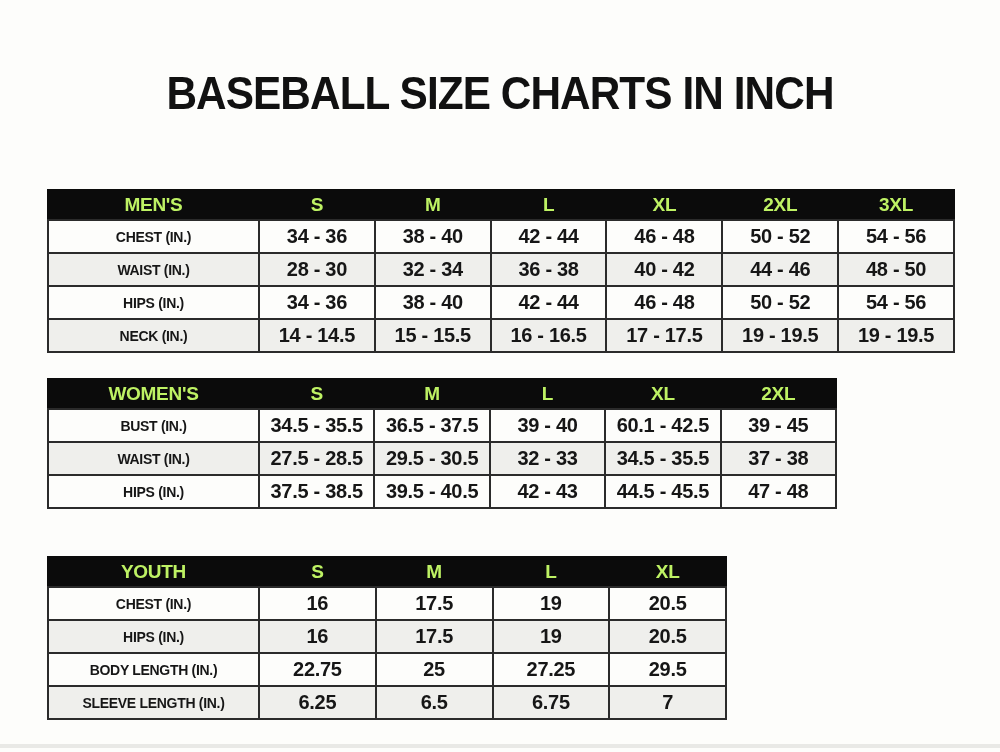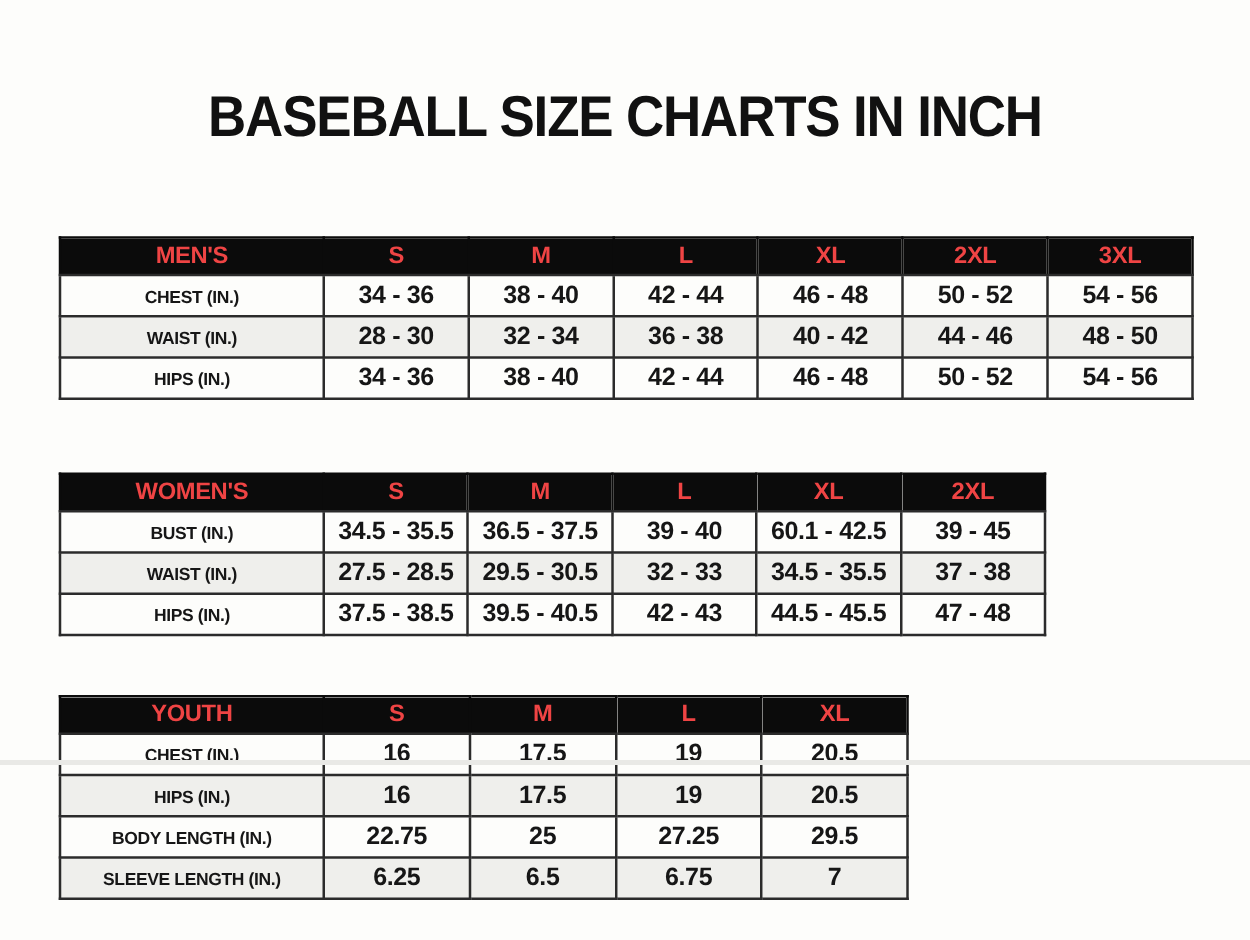--- a/index.html
+++ b/index.html
@@ -4,21 +4,21 @@
 <style>
   html, body { margin: 0; padding: 0; }
   body {
     width: 1000px; height: 752px;
     background: #fdfdfb;
     font-family: "Liberation Sans", sans-serif;
     overflow: hidden;
   }
   .page {
     position: relative;
-    width: 1000px; height: 612px;
+    width: 1000px; height: 748px;
     background: #fdfdfb;
   }
   .title {
     position: absolute;
     top: 66px; left: 0;
     width: 1000px;
     margin: 0;
     text-align: center;
     font-size: 46px;
     font-weight: bold;
@@ -42,21 +42,21 @@
     border: 2px solid #2b2b2b;
     padding: 0 2px;
     text-align: center;
     vertical-align: middle;
     letter-spacing: -0.3px;
     overflow: hidden;
     white-space: nowrap;
   }
   .size-table thead th {
     background: #0b0b0b;
-    color: #ef4444;
+    color: #bef264;
     font-size: 19px;
     font-weight: bold;
     height: 28px;
     border-color: #0b0b0b;
     border-bottom-color: #2b2b2b;
   }
   .size-table tbody th.row-label {
     font-size: 14px;
     font-weight: bold;
     color: #161616;
@@ -131,20 +131,29 @@
           </tr>
           <tr>
             <th class="row-label">HIPS (IN.)</th>
             <td class="value">34 - 36</td>
             <td class="value">38 - 40</td>
             <td class="value">42 - 44</td>
             <td class="value">46 - 48</td>
             <td class="value">50 - 52</td>
             <td class="value">54 - 56</td>
           </tr>
+          <tr>
+            <th class="row-label">NECK (IN.)</th>
+            <td class="value">14 - 14.5</td>
+            <td class="value">15 - 15.5</td>
+            <td class="value">16 - 16.5</td>
+            <td class="value">17 - 17.5</td>
+            <td class="value">19 - 19.5</td>
+            <td class="value">19 - 19.5</td>
+          </tr>
         </tbody>
       </table>
       <table class="size-table table-womens">
         <colgroup>
           <col style="width: 211px;">
           <col>
           <col>
           <col>
           <col>
           <col>

